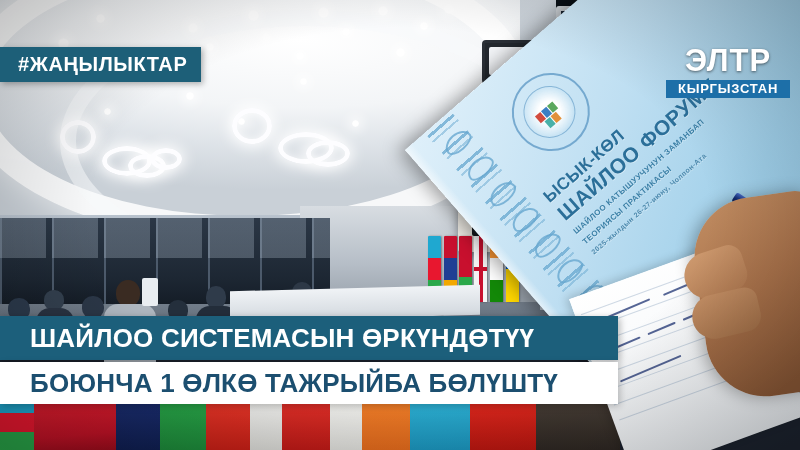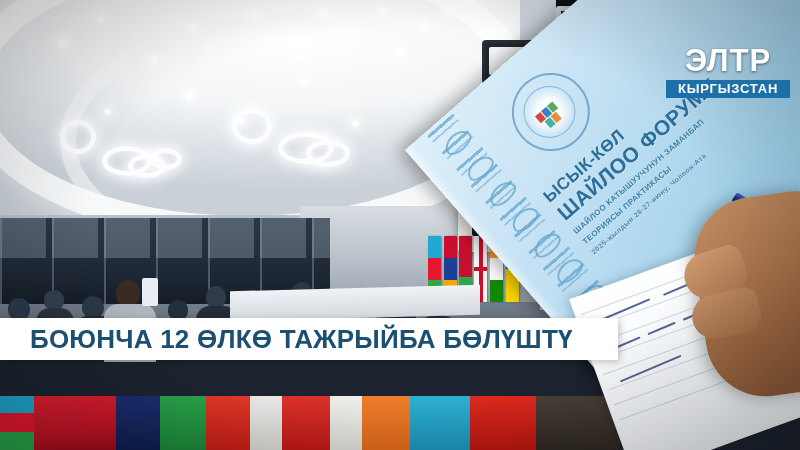--- a/index.html
+++ b/index.html
@@ -439,23 +439,27 @@
     <div class="scribble" style="left:20px;top:92px;width:66px;"></div>
   </div>
   <div class="layer" id="pen-tip"></div>
   <div class="layer" id="pen"></div>
   <div class="layer" id="hand"></div>
   <div class="layer" id="finger1"></div>
   <div class="layer" id="finger2"></div>
 
   <div class="layer" id="vignette"></div>
 
+  <div class="layer" id="hashtag">
+    <span>#ЖАҢЫЛЫКТАР</span>
+  </div>
 
   <div class="layer" id="logo">
     <div id="logo-badge">КЫРГЫЗСТАН</div>
     <div id="logo-word">ЭЛТР</div>
   </div>
 
   <div class="layer" id="headline">
-    <div id="hl2">БОЮНЧА 12 ӨЛКӨ ТАЖРЫЙБА БӨЛҮШТҮ</div>
+    <div id="hl1">ШАЙЛОО СИСТЕМАСЫН ӨРКҮНДӨТҮҮ</div>
+    <div id="hl2">БОЮНЧА 1 ӨЛКӨ ТАЖРЫЙБА БӨЛҮШТҮ</div>
   </div>
 
 </div>
 
 </body></html>

